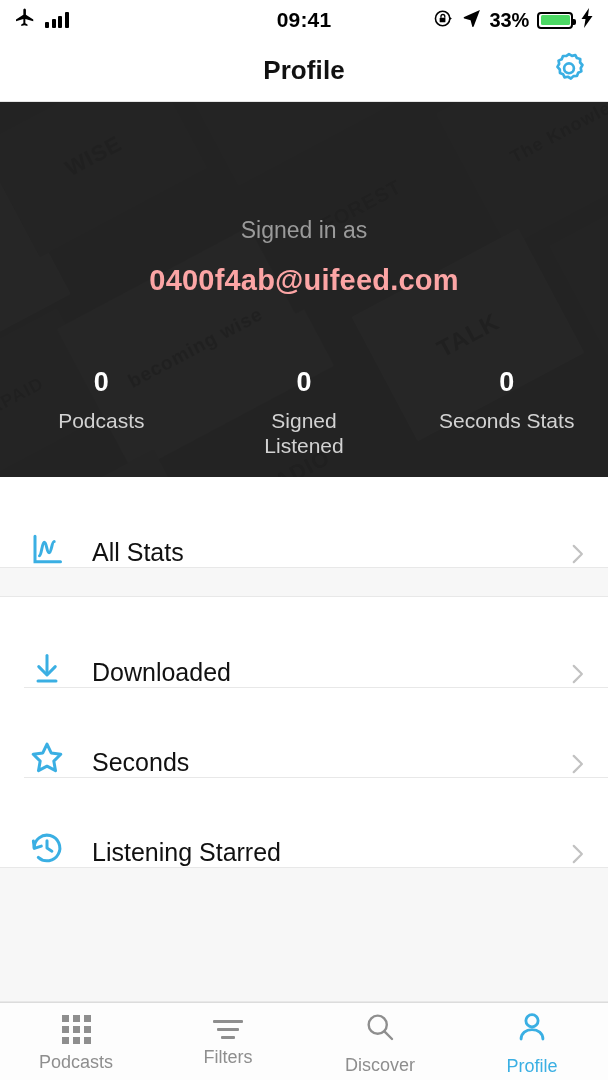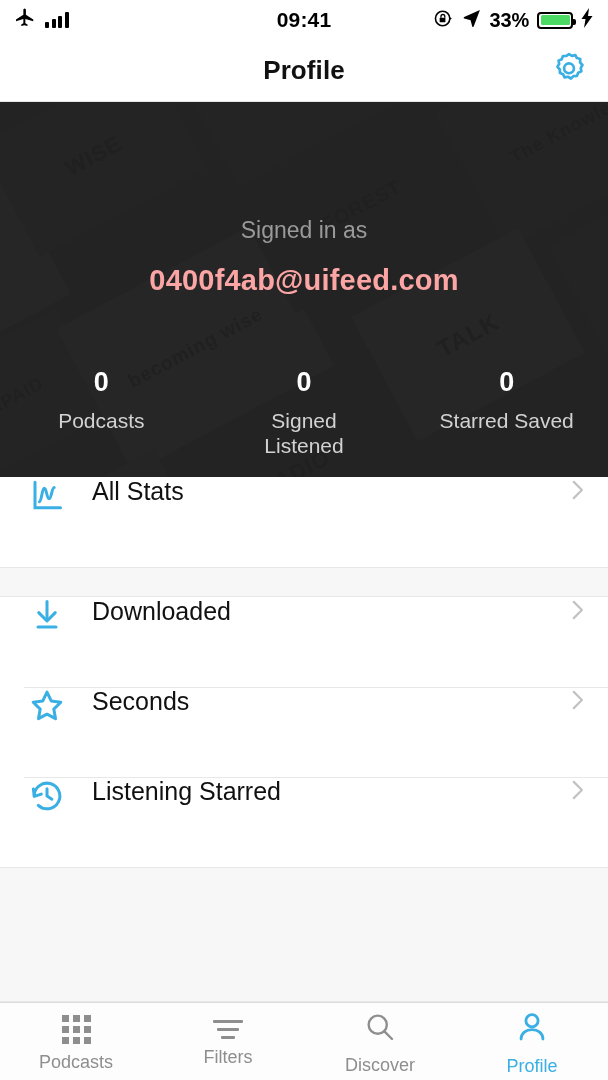--- a/index.html
+++ b/index.html
@@ -85,21 +85,21 @@
   }
   .stat { flex:1; display:flex; flex-direction:column; align-items:center; }
   .stat-value { font-size:27px; color:#fff; font-weight:bold; }
   .stat-label { font-size:21px; color:#d2d2d2; margin-top:11px; text-align:center; line-height:1.18; max-width:150px; }
 
   
   .list-area { flex:1 1 auto; background:#fafafa; display:flex; flex-direction:column; }
   .section { background:#fff; }
   .gap { height:30px; background:#f7f7f7; border-top:1px solid #e8e8e8; border-bottom:1px solid #e8e8e8; }
   .row {
-    height:90px; display:flex; align-items:flex-start;
+    height:90px; display:flex; align-items:flex-end;
     padding:0 18px 0 24px; background:#fff; cursor:pointer; position:relative;
   }
   .row + .row::before {
     content:""; position:absolute; left:24px; right:0; top:0; height:1px; background:#e8e8e8;
   }
   .row-icon { width:46px; display:flex; align-items:center; justify-content:center; flex:none; }
   .row-label { font-size:25px; color:#111; margin-left:22px; }
   .chevron { margin-left:auto; display:flex; align-items:center; }
 
   
@@ -197,21 +197,21 @@
         <div class="stat">
           <div class="stat-value">0</div>
           <div class="stat-label">Podcasts</div>
         </div>
         <div class="stat">
           <div class="stat-value">0</div>
           <div class="stat-label">Signed Listened</div>
         </div>
         <div class="stat">
           <div class="stat-value">0</div>
-          <div class="stat-label">Starred Saved</div>
+          <div class="stat-label">Seconds Stats</div>
         </div>
       </div>
   </div>
 </div>
 
 <div class="list-area">
 
   <div class="section">
     <div class="row">
       <span class="row-icon">

